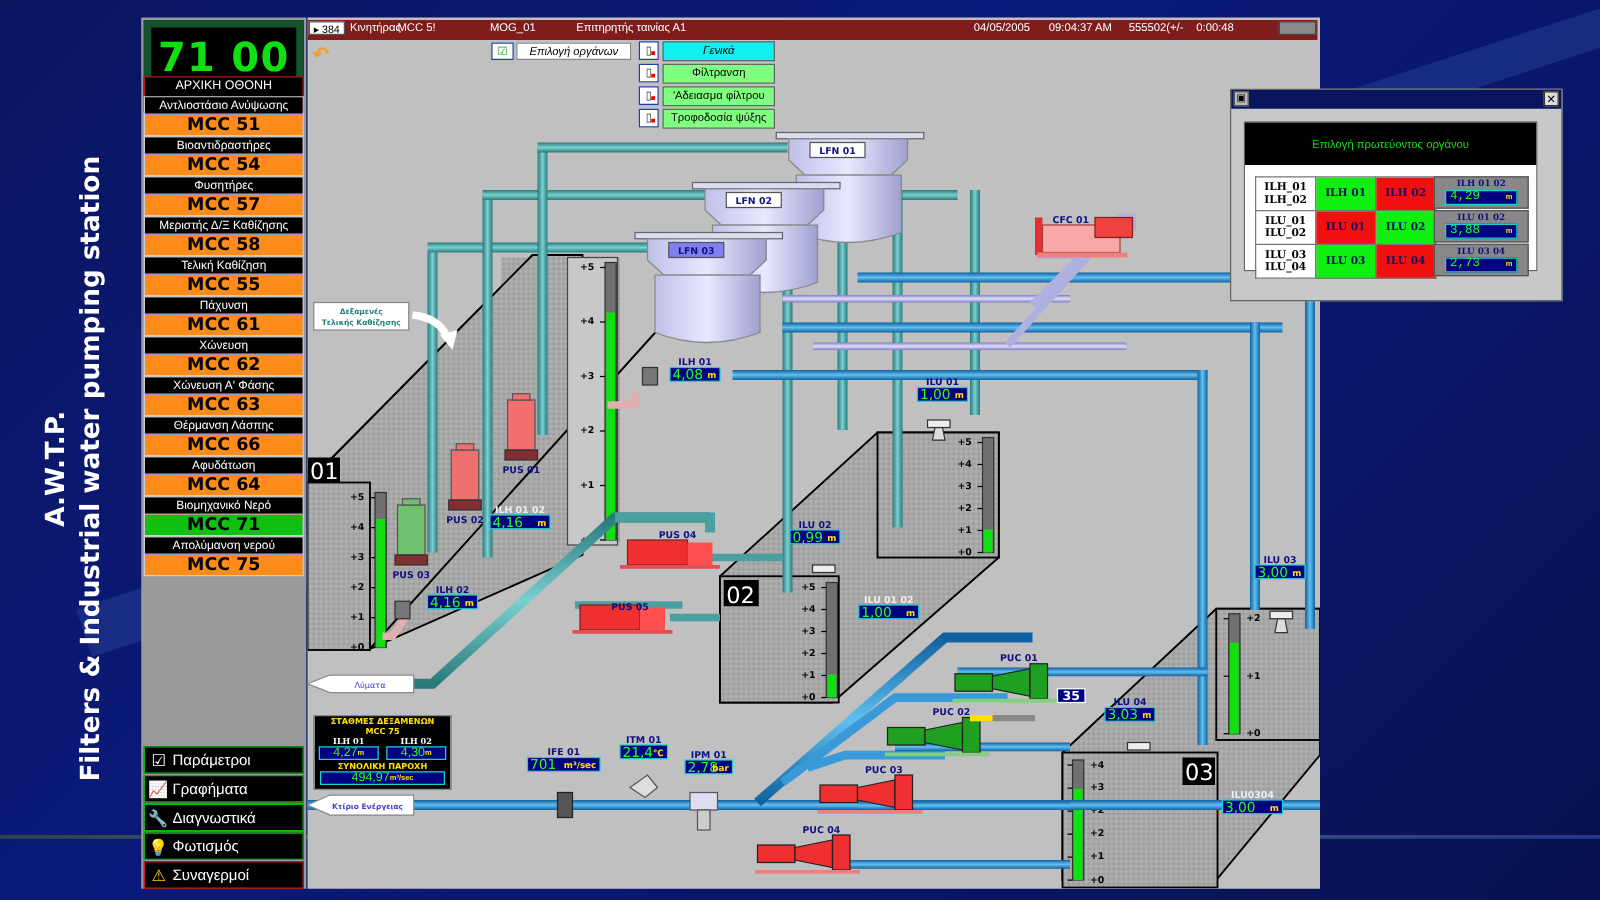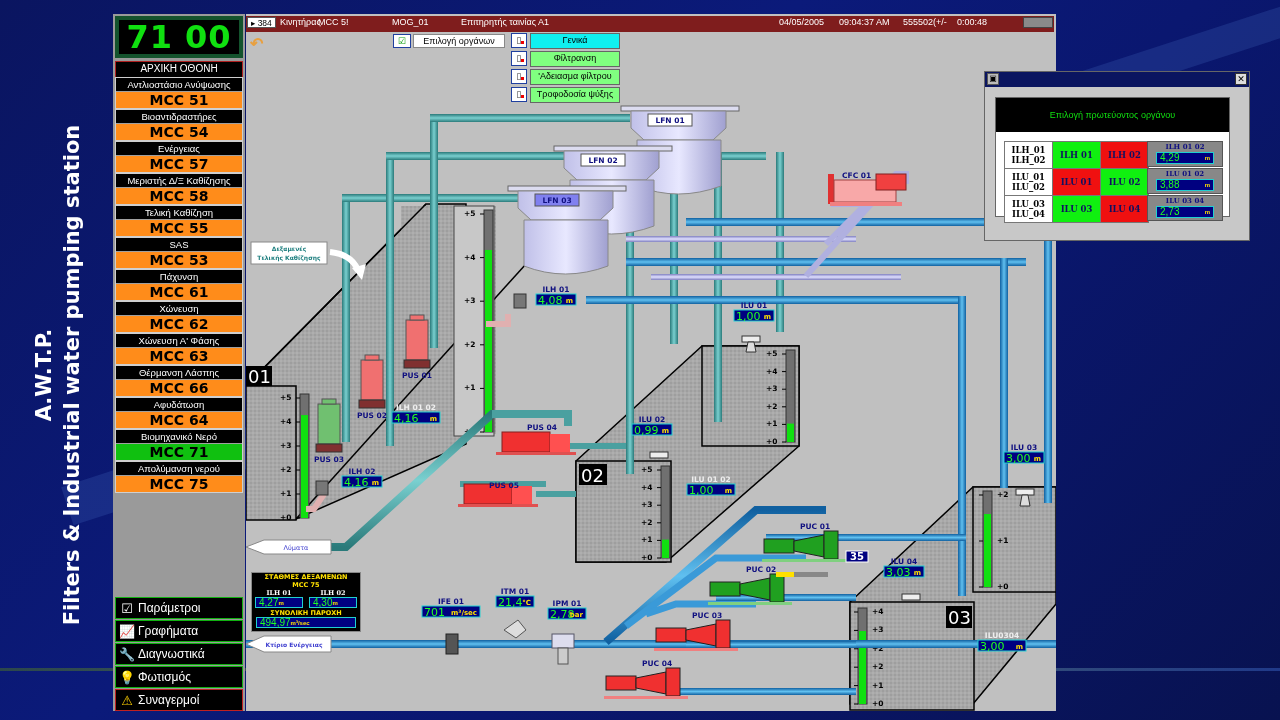--- a/index.html
+++ b/index.html
@@ -16,22 +16,22 @@
   }
   .slide-title .inner {
     transform: rotate(-90deg); white-space: nowrap; color: #fff; text-align: center;
     font-family: "DejaVu Sans", sans-serif; font-weight: bold; font-size: 21px; line-height: 28px;
   }
   .bottom-rule { position: absolute; left: 0; top: 668px; width: 1280px; height: 3px;
     background: linear-gradient(90deg, #3a5a3a, #6a8a5a, #2a4aa0); opacity: .7; }
 
   
   .nav { position: absolute; left: 113px; top: 14px; width: 132px; height: 697px; background: #9a9a9a; }
-  .clock { position: absolute; left: 2px; top: 2px; width: 128px; height: 42px; background: #000;
-    border: 4px solid #14532d; color: #10e010; font-family: "DejaVu Sans", sans-serif; font-weight: bold;
+  .clock { position: absolute; left: 2px; top: 2px; width: 128px; height: 60px; background: #000;
+    border: 6px solid #14532d; color: #10e010; font-family: "DejaVu Sans", sans-serif; font-weight: bold;
     font-size: 32px; display: flex; align-items: center; justify-content: center; letter-spacing: 1px; }
   .home-btn { position: absolute; left: 2px; top: 47px; width: 128px; height: 29px; background: #000;
     border: 1px solid #b02020; color: #fff; font-size: 10px; text-align: center; line-height: 13px; }
   .mcc-list { position: absolute; left: 2px; top: 63px; width: 128px; }
   .mcc-item { height: 32px; border: 1px solid #cfcfcf; margin-bottom: 0px; }
   .mcc-item .lbl { height: 13px; background: #000; color: #fff; font-size: 9.5px; text-align: center; line-height: 13px; white-space: nowrap; overflow: hidden; }
   .mcc-item .code { height: 17px; background: #ff8c1a; color: #000; font-weight: bold; font-size: 14px;
     text-align: center; line-height: 17px; font-family: "DejaVu Sans", sans-serif; border-top: 1px solid #a0a0a0; }
   .mcc-item.active .code { background: #10c010; }
   .func-list { position: absolute; left: 2px; top: 583px; width: 128px; }
@@ -42,27 +42,27 @@
 
   
   .main { position: absolute; left: 246px; top: 14px; width: 810px; height: 697px; background: #c0c0c0; overflow: hidden; }
   .status-bar { position: absolute; left: 0; top: 2px; width: 808px; height: 16px; background: #7f1d1d; color: #fff; font-size: 9px; line-height: 13px; }
   .status-bar span { position: absolute; top: 0; white-space: nowrap; }
   .status-bar .alarm-no { left: 1px; top: 1px; height: 11px; line-height: 11px; background: #fff; color: #000; padding: 0 3px; border: 1px solid #555; font-size: 8.5px; }
   .status-bar .sb-gray { right: 1px; top: 1px; width: 30px; height: 11px; background: #8a8a8a; border: 1px solid #444; }
   .undo-icon { position: absolute; left: 4px; top: 20px; color: #e8a040; font-size: 16px; font-weight: bold; }
   .sel-btn { position: absolute; left: 147px; top: 20px; width: 112px; height: 14px; display: flex; }
   .sel-btn .ic { width: 18px; height: 14px; background: #fff; border: 1px solid #2040a0; font-size: 9px; color: #10a010; line-height: 12px; text-align: center; }
-  .sel-btn .tx { flex: 1; background: #fff; border: 1px solid #888; font-size: 9px; text-align: center; line-height: 12px; margin-left: 2px; }
+  .sel-btn .tx { flex: 1; background: #fff; border: 1px solid #888; font-size: 9px; text-align: center; line-height: 12px; margin-left: 2px; font-style: italic; }
   .mode-btns { position: absolute; left: 265px; top: 19px; }
   .mode-btn { display: flex; height: 16px; margin-bottom: 2px; }
   .mode-btn .ic { width: 16px; height: 15px; background: #fff; border: 1px solid #2040a0; font-size: 9px; line-height: 13px; text-align: center; color: #333; position: relative; }
   .mode-btn .ic::after { content: ""; position: absolute; right: 2px; bottom: 3px; width: 3px; height: 3px; background: #e00; }
   .mode-btn .tx { width: 90px; margin-left: 3px; background: #80ff80; border: 1px solid #666; font-size: 9px; text-align: center; line-height: 13px; color: #000; }
-  .mode-btn.sel .tx { background: #10f0f0; }
+  .mode-btn.sel .tx { background: #10f0f0; font-style: italic; }
 
   svg.plant { position: absolute; left: 0; top: 0; }
   .tag { font-family: "DejaVu Sans", sans-serif; font-weight: bold; font-size: 7.5px; fill: #101080; }
   .tag-w { font-family: "DejaVu Sans", sans-serif; font-weight: bold; font-size: 7.5px; fill: #eee; }
   .val { font-family: "DejaVu Sans", sans-serif; font-size: 11px; fill: #20ff20; }
   .unit { font-family: "DejaVu Sans", sans-serif; font-weight: bold; font-size: 7px; fill: #ffe000; }
   .tick { font-family: "DejaVu Sans", sans-serif; font-weight: bold; font-size: 7.5px; fill: #000; }
   .tank-no { font-family: "DejaVu Sans", sans-serif; font-size: 18px; fill: #fff; }
 
   
@@ -74,28 +74,28 @@
   .popup .hdr { height: 34px; background: #000; color: #10e010; font-size: 9px; text-align: center; line-height: 34px; }
   .popup table { position: absolute; left: 8px; top: 43px; border-collapse: collapse; }
   .popup td { width: 48px; height: 27px; border: 1px solid #777; text-align: center; font-family: "DejaVu Serif", serif; font-weight: bold; font-size: 8.5px; }
   .popup td.name { background: #fff; color: #000; line-height: 10px; }
   .popup td.g { background: #10f010; color: #101060; }
   .popup td.r { background: #f01010; color: #101060; }
   .popup .readouts { position: absolute; left: 151px; top: 43px; width: 76px; }
   .popup .ro { height: 26px; background: #888; border: 1px solid #555; margin-bottom: 1px; text-align: center; }
   .popup .ro .t { font-size: 7px; font-weight: bold; color: #101080; font-family: "DejaVu Serif", serif; line-height: 10px; }
   .popup .ro .b { margin: 0 auto; width: 58px; height: 12px; background: #000080; border: 1px solid #20d0d0; display: flex; justify-content: space-between; padding: 0 3px; }
-  .popup .ro .b .v { color: #20ff20; font-size: 10px; line-height: 10px; }
+  .popup .ro .b .v { color: #20ff20; font-size: 10px; line-height: 10px; font-family: Liberation Mono, monospace; }
   .popup .ro .b .u { color: #ffe000; font-size: 6px; line-height: 10px; font-weight: bold; }
 
   
   .summary { position: absolute; left: 5px; top: 558px; width: 110px; height: 60px; background: #000; border: 1px solid #888; text-align: center; }
   .summary .h { color: #ffe000; font-size: 6.5px; font-weight: bold; line-height: 8px; font-family: "DejaVu Sans", sans-serif; }
   .summary .lab { color: #fff; font-size: 6.5px; font-weight: bold; font-family: "DejaVu Serif", serif; }
-  .summary .box { background: #000080; border: 1px solid #20d0d0; height: 11px; display: flex; justify-content: flex-start; align-items: center; padding: 0 3px; }
+  .summary .box { background: #000080; border: 1px solid #20d0d0; height: 11px; display: flex; justify-content: center; align-items: center; padding: 0 3px; }
   .summary .box .v { color: #20ff20; font-size: 10px; }
   .summary .box .u { color: #ffe000; font-size: 6px; font-weight: bold; }
   .summary .row2 { display: flex; justify-content: space-between; padding: 0 3px; }
   .summary .col { width: 48px; }
 </style>
 </head>
 <body>
 
 <div class="bg-streak" style="left:60px;top:440px;width:300px;height:40px;"></div>
 <div class="bg-streak" style="left:1050px;top:40px;width:260px;height:30px;"></div>
@@ -114,34 +114,30 @@
   <div class="mcc-list" id="mcc-list">
       <div class="mcc-item">
         <div class="lbl">Αντλιοστάσιο Ανύψωσης</div>
         <div class="code">MCC 51</div>
       </div>
       <div class="mcc-item">
         <div class="lbl">Βιοαντιδραστήρες</div>
         <div class="code">MCC 54</div>
       </div>
       <div class="mcc-item">
-        <div class="lbl">Ενέργειας</div>
+        <div class="lbl">Φυσητήρες</div>
         <div class="code">MCC 57</div>
       </div>
       <div class="mcc-item">
         <div class="lbl">Μεριστής Δ/Ξ Καθίζησης</div>
         <div class="code">MCC 58</div>
       </div>
       <div class="mcc-item">
         <div class="lbl">Τελική Καθίζηση</div>
         <div class="code">MCC 55</div>
-      </div>
-      <div class="mcc-item">
-        <div class="lbl">SAS</div>
-        <div class="code">MCC 53</div>
       </div>
       <div class="mcc-item">
         <div class="lbl">Πάχυνση</div>
         <div class="code">MCC 61</div>
       </div>
       <div class="mcc-item">
         <div class="lbl">Χώνευση</div>
         <div class="code">MCC 62</div>
       </div>
       <div class="mcc-item">

